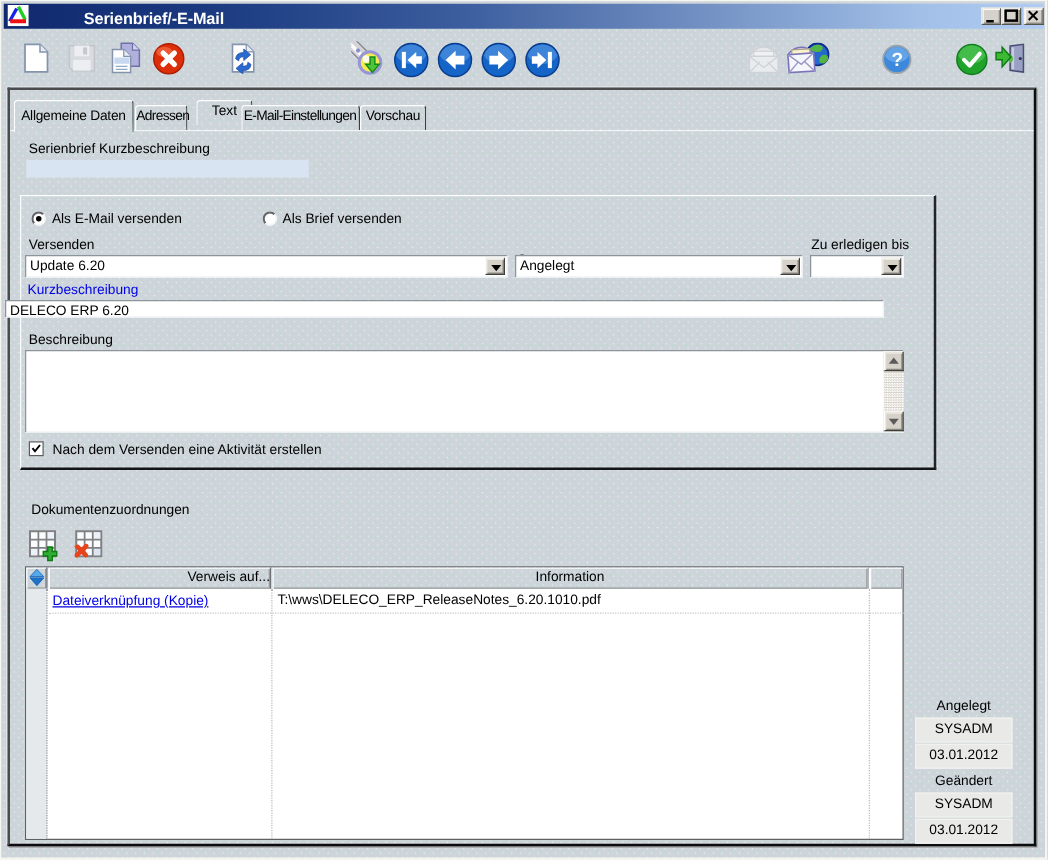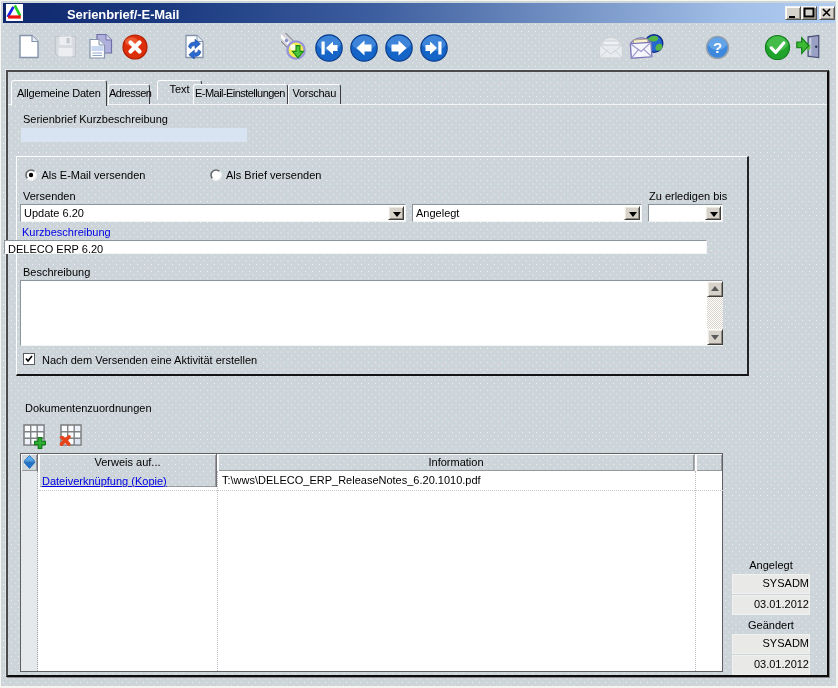--- a/index.html
+++ b/index.html
@@ -40,21 +40,21 @@
   
   .lbl { position:absolute; font-size:11px; line-height:13px; white-space:nowrap; }
   .field { position:absolute; background:#fff;
     border-top:1px solid #8d949c; border-left:1px solid #8d949c;
     border-bottom:1px solid #f2f4f6; border-right:1px solid #f2f4f6; }
   .combobtn { position:absolute; top:1px; width:16px; bottom:1px; background:#d6d2c9;
     border:1px solid; border-color:#fcfbf8 #3f3e3a #3f3e3a #fcfbf8;
     box-shadow:inset 1px 1px 0 #eceae4, inset -1px -1px 0 #8a8880; }
   .combobtn:after { content:""; position:absolute; left:3.5px; top:5px;
     border:4px solid transparent; border-top:5px solid #000; }
-  .ibox { position:absolute; width:78px; height:20px; background:#e9e9e8; text-align:right;
+  .ibox { position:absolute; width:78px; height:20px; background:#e9e9e8; text-align:center;
     font-size:11px; line-height:17px; border:1px solid #f1f1ef; }
 </style>
 </head>
 <body class="dither">
 <div id="frame" class="abs"></div>
 <div id="titlebar" class="abs">
   <svg class="abs" style="left:3px;top:1px" width="17" height="17" viewBox="0 0 17 17">
     <rect x="0" y="0" width="17" height="17" fill="#fff"></rect>
     <path d="M1.7 13 L7.4 2.8" stroke="#1822e8" stroke-width="2.7" fill="none"></path>
     <path d="M8.7 1.3 L14.2 11.8" stroke="#22cc22" stroke-width="2.7" fill="none"></path>
@@ -275,21 +275,21 @@
   <path d="M2.2 14.8 l2.6 -2.6 q1.6 -1.2 3 0.4 l1.4 1.4 l2.6 -2.6 q1.5 -1 2.6 0.2 q1.1 1.2 0 2.5 l-2.6 2.5 l2.2 2.2 q1.2 1.4 0 2.6 q-1.3 1.2 -2.7 -0.1 l-2.2 -2.2 l-2.4 2.4 q-1.5 1.2 -2.7 0 q-1.1 -1.3 0.2 -2.7 l2.3 -2.3 l-1.7 -1.7 q-1.7 -1.4 -0.6 -2.6" fill="#e8441c"></path>
 </svg>
 
 <div class="abs" style="left:20px;top:453px;width:703px;height:219px;background:#fff;border:1px solid #5e6063"></div>
 <div class="abs dither" style="left:21px;top:454px;width:17px;height:17px;border-right:1px solid #707275;box-shadow:inset 1px 1px 0 #fbfbfb, inset -1px -1px 0 #97999c">
   <svg width="15" height="15" style="position:absolute;left:2px;top:1px">
       <path d="M6.5 0.5 L12 6.3 L1 6.3 Z" fill="#54aaec" stroke="#1462b4" stroke-width="0.7"></path>
       <path d="M6.5 13.5 L12 7.3 L1 7.3 Z" fill="#1e72c8" stroke="#1462b4" stroke-width="0.7"></path>
     </svg>
 </div>
-<div class="abs dither" style="left:39px;top:454px;width:178px;height:33px;border-right:1px solid #707275;box-shadow:inset 1px 1px 0 #fbfbfb, inset -1px -1px 0 #97999c;text-align:center;font-size:11px;line-height:16px">Verweis auf...</div>
+<div class="abs dither" style="left:39px;top:454px;width:178px;height:17px;border-right:1px solid #707275;box-shadow:inset 1px 1px 0 #fbfbfb, inset -1px -1px 0 #97999c;text-align:right;font-size:11px;line-height:16px">Verweis auf...</div>
 <div class="abs dither" style="left:218px;top:454px;width:477px;height:17px;border-right:1px solid #a8acb0;box-shadow:inset 1px 1px 0 #fbfbfb, inset -1px -1px 0 #97999c;text-align:center;font-size:11px;line-height:16px">Information</div>
 <div class="abs dither" style="left:696px;top:454px;width:26px;height:17px;box-shadow:inset 1px 1px 0 #fbfbfb, inset -1px -1px 0 #97999c"></div>
 
 <div class="abs" style="left:21px;top:471px;width:17px;height:200px;background:#e6e9ec;border-right:1px dotted #9aa0a6"></div>
 <div class="abs" style="left:216.5px;top:471px;width:1px;height:200px;border-right:1px dotted #b8bcc0"></div>
 <div class="abs" style="left:695px;top:471px;width:1px;height:200px;border-right:1px dotted #b8bcc0"></div>
 <div class="lbl" style="left:42px;top:475px;color:#0000e4;text-decoration:underline">Dateiverknüpfung (Kopie)</div>
 <div class="lbl" style="left:222px;top:473.5px">T:\wws\DELECO_ERP_ReleaseNotes_6.20.1010.pdf</div>
 <div class="abs" style="left:39px;top:489.5px;width:684px;height:1px;border-top:1px dotted #c4c8cc"></div>
 

